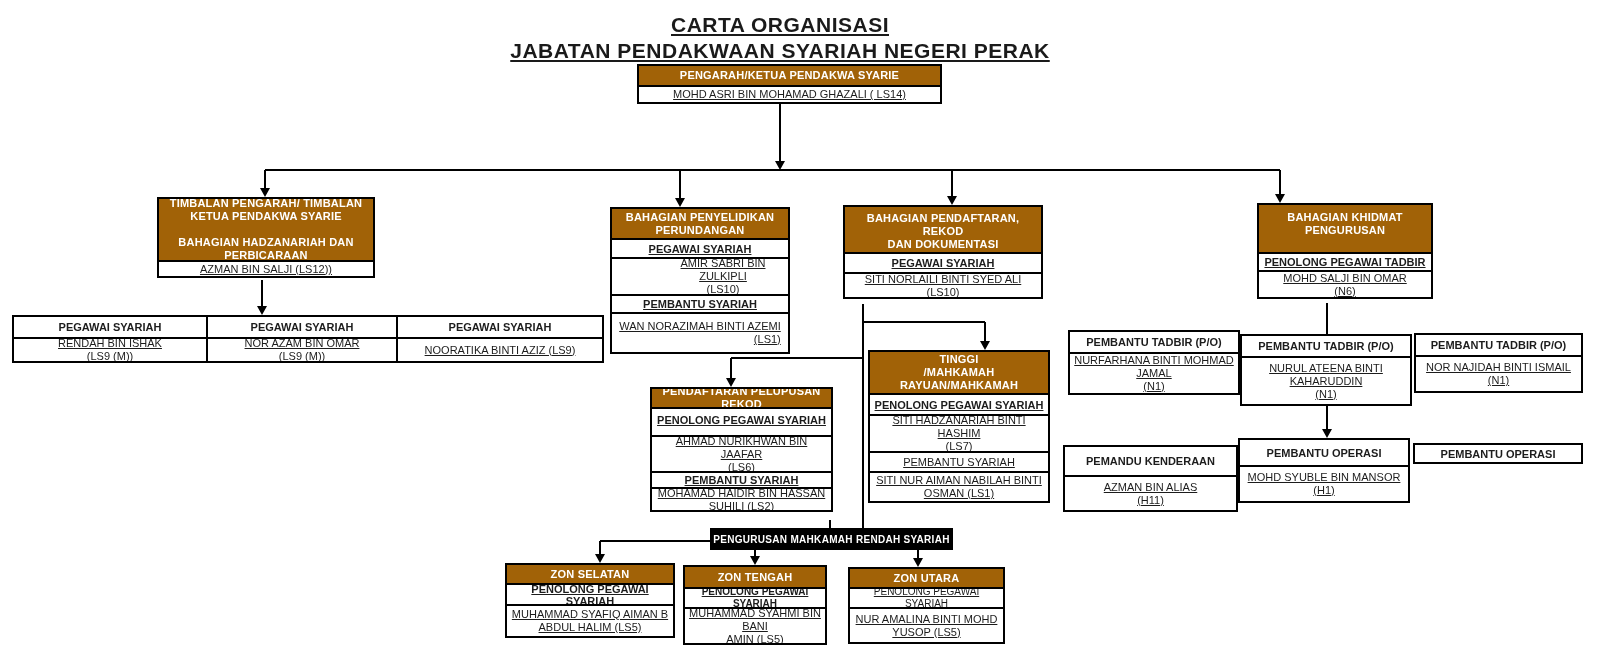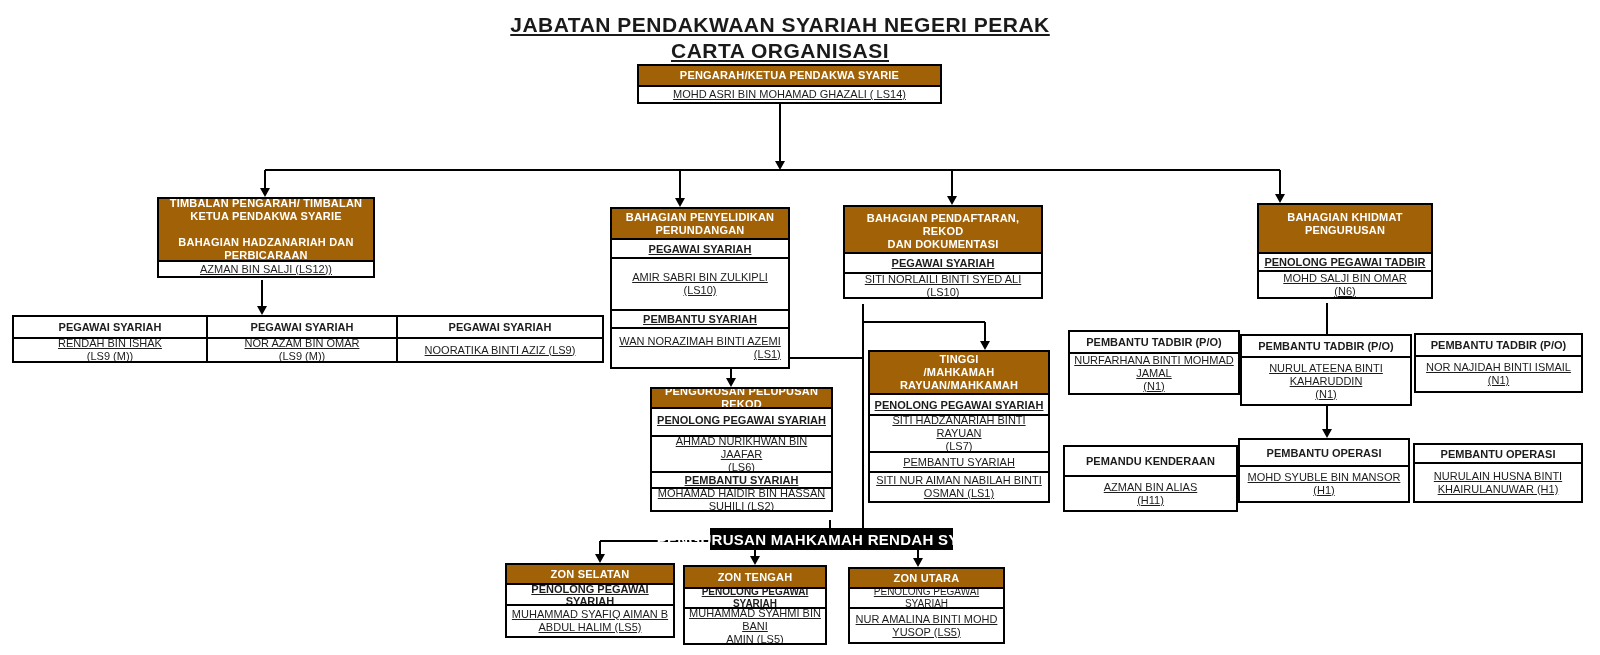--- a/index.html
+++ b/index.html
@@ -11,21 +11,21 @@
   .node{position:absolute;box-sizing:border-box;border:2px solid #000;background:#fff;
         text-align:center;font-size:11px;z-index:1;}
   .node>div{display:flex;align-items:center;justify-content:center;box-sizing:border-box;
             white-space:pre-line;padding:0 2px;overflow:hidden;}
   .node>div+div{border-top:2px solid #000;text-decoration:underline;}
   .hdr{background:#a16207;color:#fff;font-weight:bold;line-height:13px;letter-spacing:.2px;}
   .role{font-weight:bold;line-height:12px;}
   .role-normal{font-weight:normal;line-height:12px;}
   .nm{line-height:13px;}
   .bar{position:absolute;box-sizing:border-box;background:#000;color:#fff;font-weight:bold;
-       font-size:15px;display:flex;align-items:center;justify-content:center;z-index:2;
+       font-size:10px;display:flex;align-items:center;justify-content:center;z-index:2;
        font-family:"Liberation Sans", sans-serif;letter-spacing:.3px;white-space:pre;}
 </style>
 </head>
 <body>
 
 <div class="canvas">
 
   <svg class="wires" width="1600" height="655" aria-hidden="true">
     <path fill="none" stroke="#000" stroke-width="2" d="M780,104 V162
          M265,170 H1280
@@ -51,22 +51,22 @@
          M257,306 h10 l-5,9 z
          M980,341 h10 l-5,9 z
          M726,378 h10 l-5,9 z
          M1322,429 h10 l-5,9 z
          M595,554 h10 l-5,9 z
          M750,556 h10 l-5,9 z
          M913,558 h10 l-5,9 z"></path>
   </svg>
 
   <div class="title-wrap">
+    <div class="title-line">CARTA ORGANISASI</div>
     <div class="title-line">JABATAN PENDAKWAAN SYARIAH NEGERI PERAK</div>
-    <div class="title-line">CARTA ORGANISASI</div>
   </div>
 
   <div class="node" style="left:637px;top:64px;width:305px;">
     <div class="hdr" style="height:19px;">PENGARAH/KETUA PENDAKWA SYARIE</div>
     <div class="nm" style="height:17px;">MOHD ASRI BIN MOHAMAD GHAZALI ( LS14)</div>
   </div>
 
   <div class="node" style="left:157px;top:197px;width:218px;">
     <div class="hdr" style="height:61px;">TIMBALAN PENGARAH/ TIMBALAN
 KETUA PENDAKWA SYARIE
@@ -88,21 +88,21 @@
   </div>
   <div class="node" style="left:396px;top:315px;width:208px;">
     <div class="role" style="height:20px;">PEGAWAI SYARIAH</div>
     <div class="nm" style="height:24px;">NOORATIKA BINTI AZIZ (LS9)</div>
   </div>
 
   <div class="node" style="left:610px;top:207px;width:180px;">
     <div class="hdr" style="height:29px;">BAHAGIAN PENYELIDIKAN
 PERUNDANGAN</div>
     <div class="role" style="height:19px;">PEGAWAI SYARIAH</div>
-    <div class="nm" style="height:52px;">AMIR SABRI BIN ZULKIPLI
+    <div class="nm" style="height:37px;padding-left:48px;">AMIR SABRI BIN ZULKIPLI
 (LS10)</div>
     <div class="role" style="height:18px;">PEMBANTU SYARIAH</div>
     <div class="nm" style="height:40px;text-align:right;">WAN NORAZIMAH BINTI AZEMI
 (LS1)</div>
   </div>
 
   <div class="node" style="left:843px;top:205px;width:200px;">
     <div class="hdr" style="height:45px;align-items:flex-start;padding-top:5px;">BAHAGIAN PENDAFTARAN, REKOD
 DAN DOKUMENTASI</div>
     <div class="role" style="height:20px;">PEGAWAI SYARIAH</div>
@@ -112,35 +112,35 @@
 
   <div class="node" style="left:1237px;top:203px;width:176px;margin-left:20px;">
     <div class="hdr" style="height:47px;align-items:flex-start;padding-top:6px;">BAHAGIAN KHIDMAT
 PENGURUSAN</div>
     <div class="role" style="height:18px;">PENOLONG PEGAWAI TADBIR</div>
     <div class="nm" style="height:27px;">MOHD SALJI BIN OMAR
 (N6)</div>
   </div>
 
   <div class="node" style="left:650px;top:387px;width:183px;">
-    <div class="hdr" style="height:18px;">PENGURUSAN PELUPUSAN REKOD</div>
+    <div class="hdr" style="height:18px;">PENDAFTARAN PELUPUSAN REKOD</div>
     <div class="role" style="height:28px;align-items:flex-start;padding-top:5px;">PENOLONG PEGAWAI SYARIAH</div>
     <div class="nm" style="height:36px;">AHMAD NURIKHWAN BIN JAAFAR
 (LS6)</div>
     <div class="role" style="height:16px;">PEMBANTU SYARIAH</div>
     <div class="nm" style="height:23px;">MOHAMAD HAIDIR BIN HASSAN
 SUHILI (LS2)</div>
   </div>
 
   <div class="node" style="left:868px;top:350px;width:182px;">
     <div class="hdr" style="height:41px;">PENGURUSAN MAHKAMAH TINGGI
 /MAHKAMAH RAYUAN/MAHKAMAH
 UTAMA SYARIAH</div>
     <div class="role" style="height:21px;">PENOLONG PEGAWAI SYARIAH</div>
-    <div class="nm" style="height:37px;">SITI HADZANARIAH BINTI RAYUAN
+    <div class="nm" style="height:37px;">SITI HADZANARIAH BINTI HASHIM
 (LS7)</div>
     <div class="role-normal" style="height:20px;">PEMBANTU SYARIAH</div>
     <div class="nm" style="height:30px;">SITI NUR AIMAN NABILAH BINTI
 OSMAN (LS1)</div>
   </div>
 
   <div class="node" style="left:1068px;top:330px;width:172px;">
     <div class="role" style="height:20px;">PEMBANTU TADBIR (P/O)</div>
     <div class="nm" style="height:41px;">NURFARHANA BINTI MOHMAD
 JAMAL
@@ -163,22 +163,20 @@
     <div class="nm" style="height:35px;">AZMAN BIN ALIAS
 (H11)</div>
   </div>
   <div class="node" style="left:1238px;top:438px;width:172px;">
     <div class="role" style="height:25px;">PEMBANTU OPERASI</div>
     <div class="nm" style="height:36px;">MOHD SYUBLE BIN MANSOR
 (H1)</div>
   </div>
   <div class="node" style="left:1413px;top:443px;width:170px;">
     <div class="role" style="height:17px;">PEMBANTU OPERASI</div>
-    <div class="nm" style="height:39px;">NURULAIN HUSNA BINTI
-KHAIRULANUWAR (H1)</div>
   </div>
 
   <div class="bar" style="left:710px;top:528px;width:243px;height:22px;">PENGURUSAN MAHKAMAH RENDAH SYARIAH</div>
 
   <div class="node" style="left:505px;top:563px;width:170px;">
     <div class="hdr" style="height:18px;">ZON SELATAN</div>
     <div class="role" style="height:21px;">PENOLONG PEGAWAI SYARIAH</div>
     <div class="nm" style="height:32px;">MUHAMMAD SYAFIQ AIMAN B
 ABDUL HALIM (LS5)</div>
   </div>

